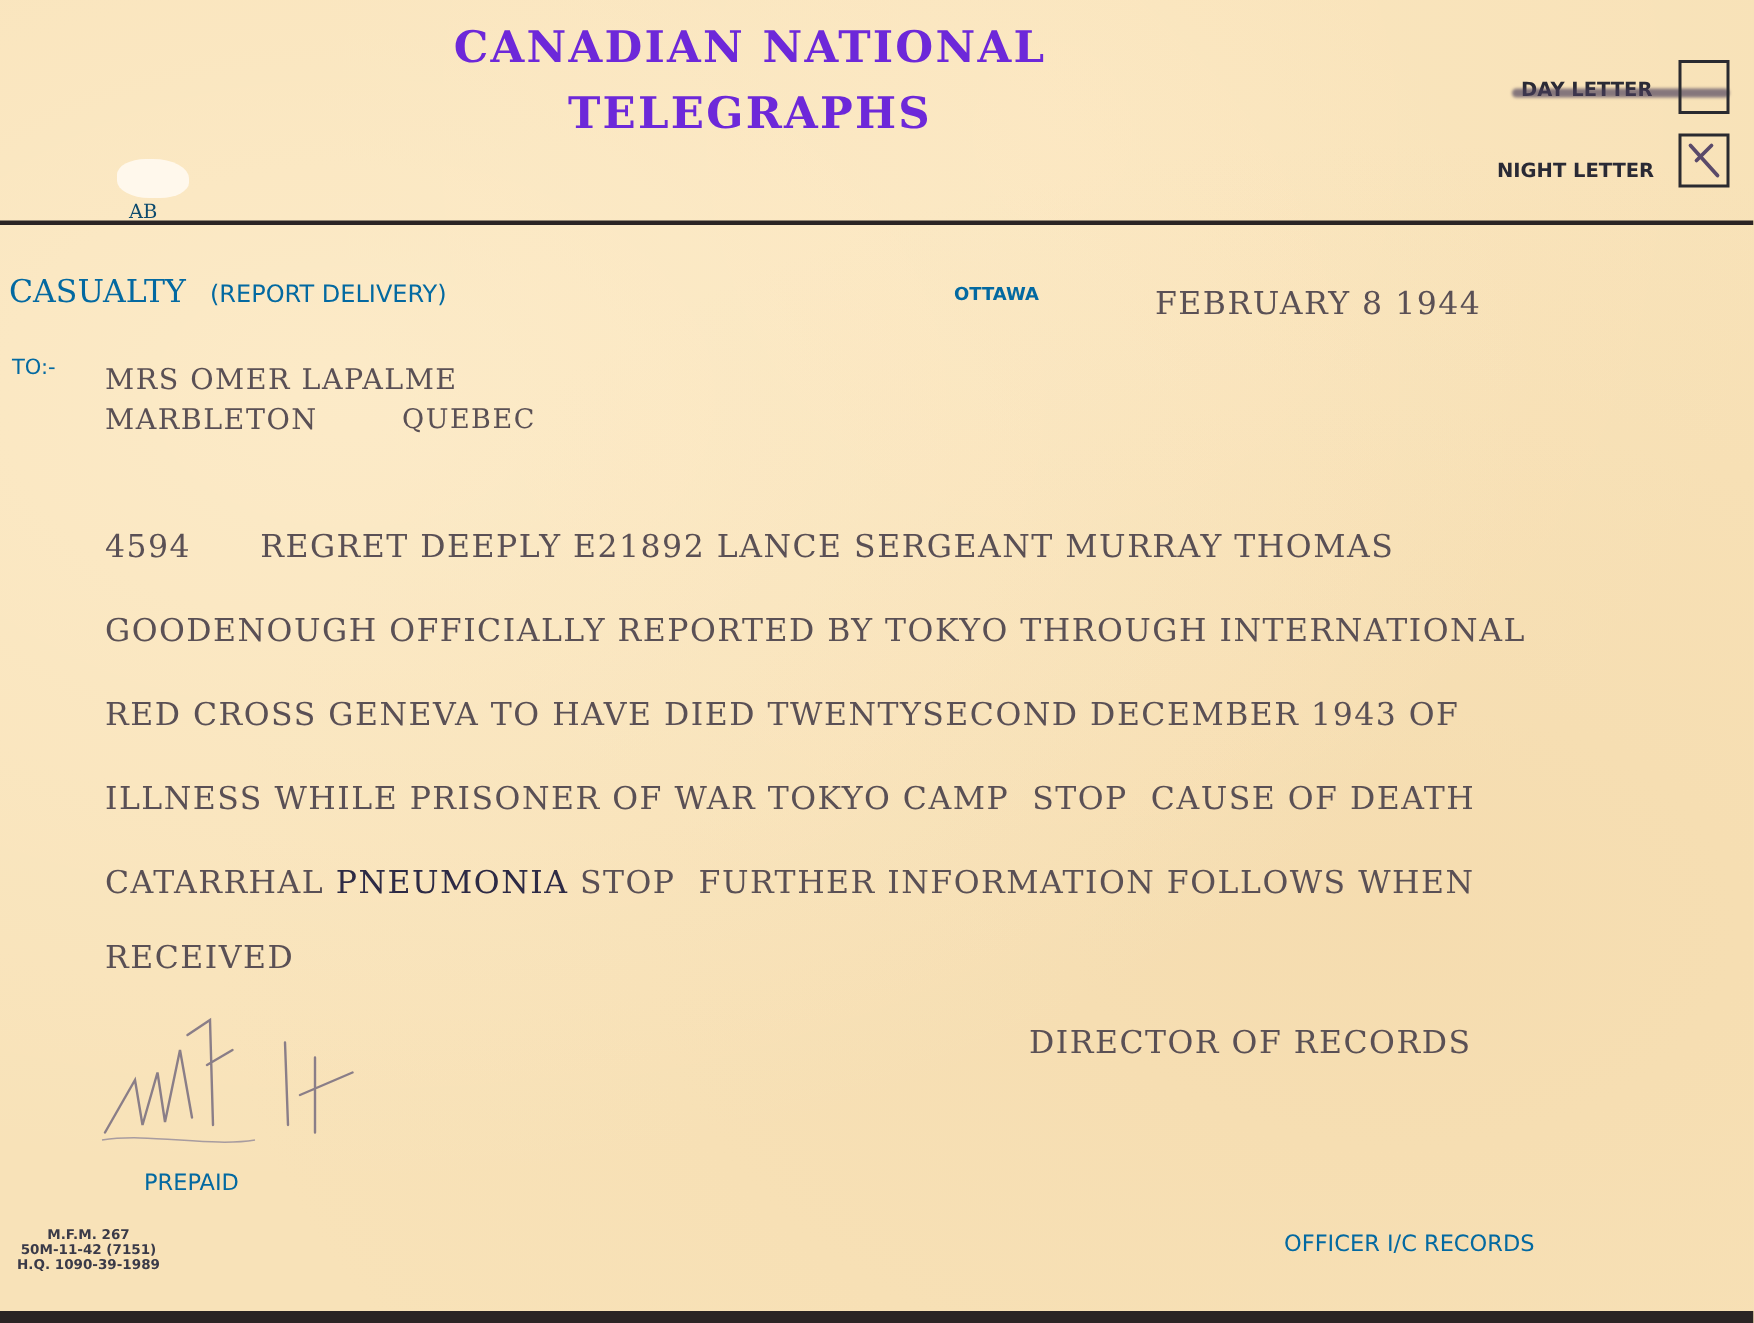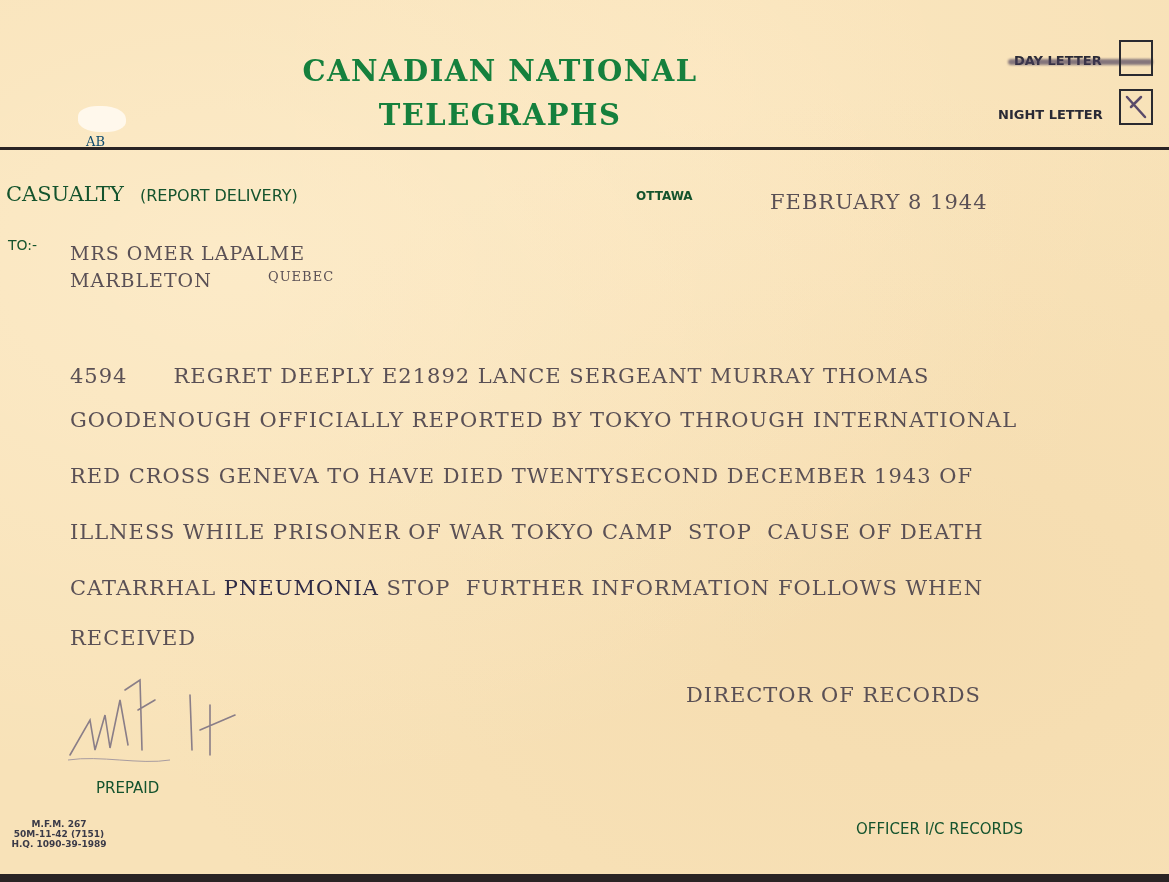--- a/index.html
+++ b/index.html
@@ -10,34 +10,34 @@
       radial-gradient(ellipse at 20% 30%, rgba(255,240,210,0.6), transparent 60%),
       radial-gradient(ellipse at 80% 70%, rgba(240,210,160,0.35), transparent 60%),
       radial-gradient(ellipse at 60% 10%, rgba(255,235,200,0.4), transparent 50%);
     font-family: "Liberation Sans", sans-serif;
     color: #2a2a35;
   }
   .abs { position: absolute; }
   .title {
     left: 0; width: 1000px; text-align: center;
     font-family: "DejaVu Serif", serif; font-weight: bold;
-    color: #15803d; letter-spacing: 1.5px; font-size: 29px; margin-top: 40px;
+    color: #6d28d9; letter-spacing: 1.5px; font-size: 29px;
   }
   .title1 { top: 14px; }
   .title2 { top: 58px; }
   .letter-label { font-family: "DejaVu Sans", sans-serif; font-weight: bold; font-size: 13px; color: #2a2a35; }
   .box { width: 34px; height: 36px; border: 2px solid #2a2a30; box-sizing: border-box; }
   .strike { height: 6px; background: rgba(70,60,90,0.65); border-radius: 3px; filter: blur(1px); }
   .rule { left: 0; width: 1169px; height: 3px; background: #2a2424; }
   .typed {
     font-family: "DejaVu Serif", serif; font-weight: normal; font-size: 21px;
     color: #5a5055; letter-spacing: 1px; white-space: pre;
   }
   .typed .dark { color: #2d2a45; }
-  .form-label { font-family: "DejaVu Sans", sans-serif; color: #14532d; }
+  .form-label { font-family: "DejaVu Sans", sans-serif; color: #0369a1; }
   .small-print { font-family: "DejaVu Sans", sans-serif; font-weight: bold; font-size: 9px; line-height: 10px; color: #3a3a48; text-align: center; }
   .ab-mark { left: 86px; top: 134px; font-family: "DejaVu Serif", serif; font-size: 13px; color: #0c4a6e; }
   .tear { left: 78px; top: 106px; width: 48px; height: 26px; background: #fff8ec; border-radius: 40% 50% 40% 45%; }
 </style>
 </head>
 <body>
 
 <div class="abs title title1">CANADIAN NATIONAL</div>
 <div class="abs title title2">TELEGRAPHS</div>
 
@@ -58,23 +58,23 @@
 <div class="abs rule" style="top:147px;"></div>
 
 <div class="abs form-label" style="left:6px; top:182px; font-family:'DejaVu Serif',serif; font-size:21px;">CASUALTY</div>
 <div class="abs form-label" style="left:140px; top:186px; font-size:16px;">(REPORT DELIVERY)</div>
 <div class="abs form-label" style="left:636px; top:189px; font-size:12px; font-weight:bold;">OTTAWA</div>
 <div class="abs typed" style="left:770px; top:190px;">FEBRUARY 8 1944</div>
 
 <div class="abs form-label" style="left:8px; top:237px; font-size:14px;">TO:-</div>
 <div class="abs typed" style="left:70px; top:242px; font-size:19px;">MRS OMER LAPALME</div>
 <div class="abs typed" style="left:70px; top:269px; font-size:19px;">MARBLETON</div>
-<div class="abs typed" style="left:268px; top:269px; font-size:13px;">QUEBEC</div>
+<div class="abs typed" style="left:268px; top:269px; font-size:18px;">QUEBEC</div>
 
-<div class="abs typed" style="left:70px; top:364px;">4594      REGRET DEEPLY E21892 LANCE SERGEANT MURRAY THOMAS</div>
+<div class="abs typed" style="left:70px; top:352px;">4594      REGRET DEEPLY E21892 LANCE SERGEANT MURRAY THOMAS</div>
 <div class="abs typed" style="left:70px; top:408px;text-align:center;">GOODENOUGH OFFICIALLY REPORTED BY TOKYO THROUGH INTERNATIONAL</div>
 <div class="abs typed" style="left:70px; top:464px;">RED CROSS GENEVA TO HAVE DIED TWENTYSECOND DECEMBER 1943 OF</div>
 <div class="abs typed" style="left:70px; top:520px;">ILLNESS WHILE PRISONER OF WAR TOKYO CAMP  STOP  CAUSE OF DEATH</div>
 <div class="abs typed" style="left:70px; top:576px;"><span>CATARRHAL </span><span class="dark">PNEUMONIA</span><span> STOP  FURTHER INFORMATION FOLLOWS WHEN</span></div>
 <div class="abs typed" style="left:70px; top:626px;">RECEIVED</div>
 
 <div class="abs typed" style="left:686px; top:683px;">DIRECTOR OF RECORDS</div>
 
 <svg class="abs" style="left:60px; top:660px;" width="200" height="110" viewBox="0 0 200 110">
   <path d="M10 95 L30 60 L35 90 L45 55 L50 88 L60 40 L68 85 M65 30 L80 20 L82 90 M78 50 L95 40 M130 35 L132 90 M150 45 L150 95 M140 70 L175 55" stroke="#8a7e88" stroke-width="1.6" fill="none" stroke-linecap="round"></path>

